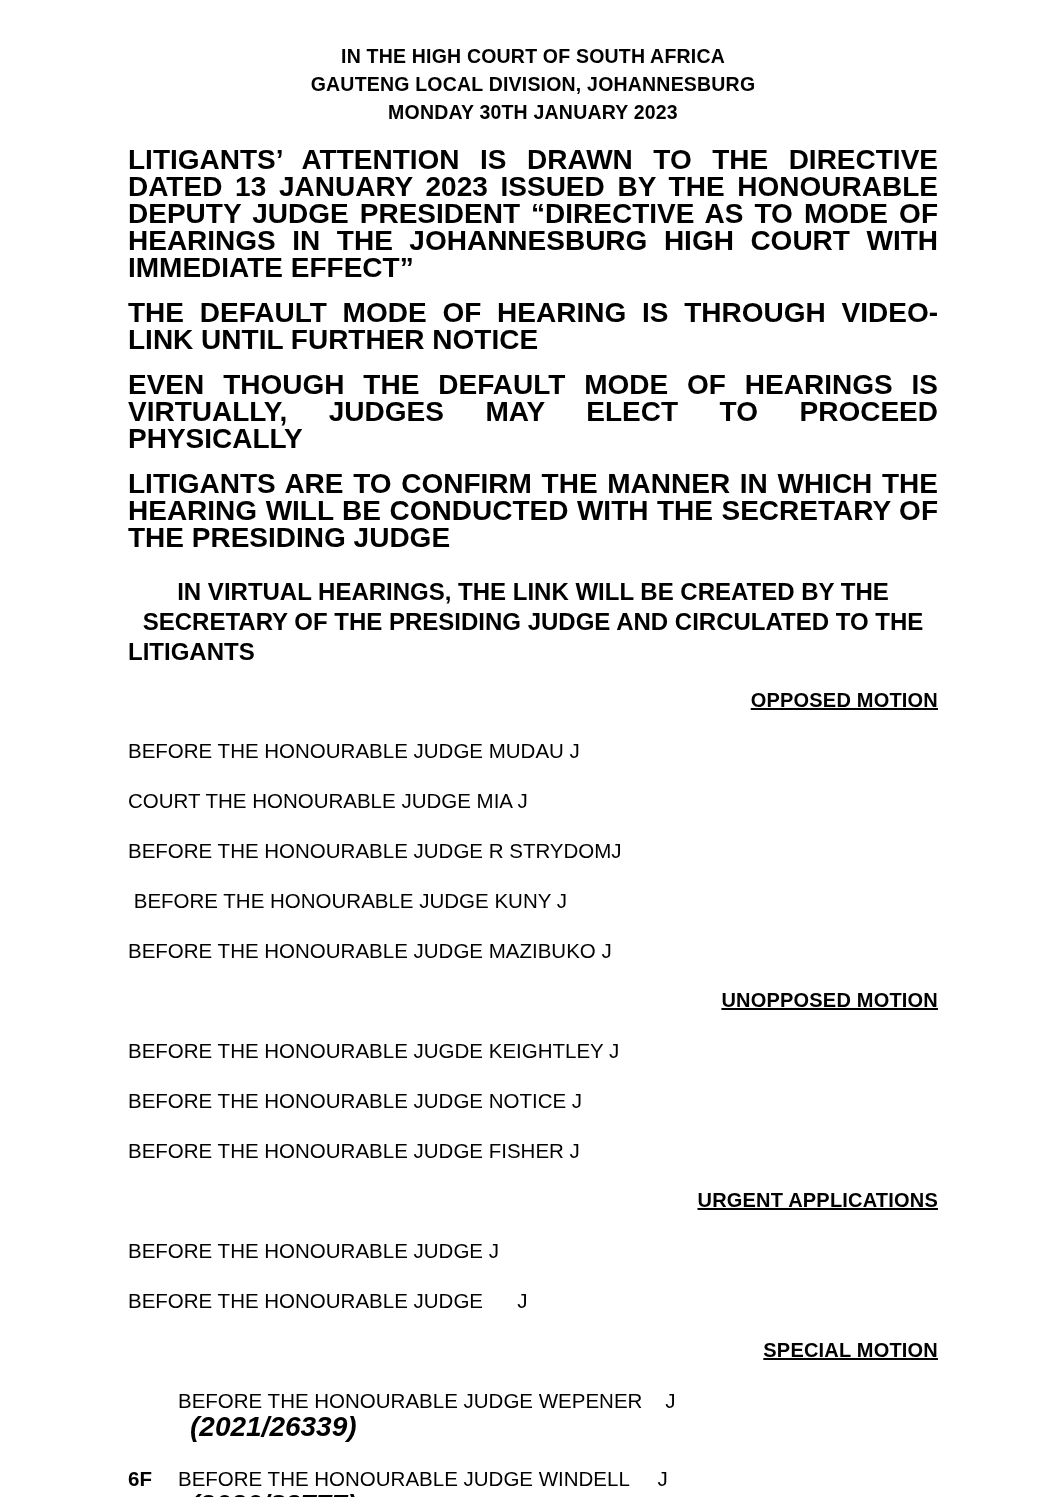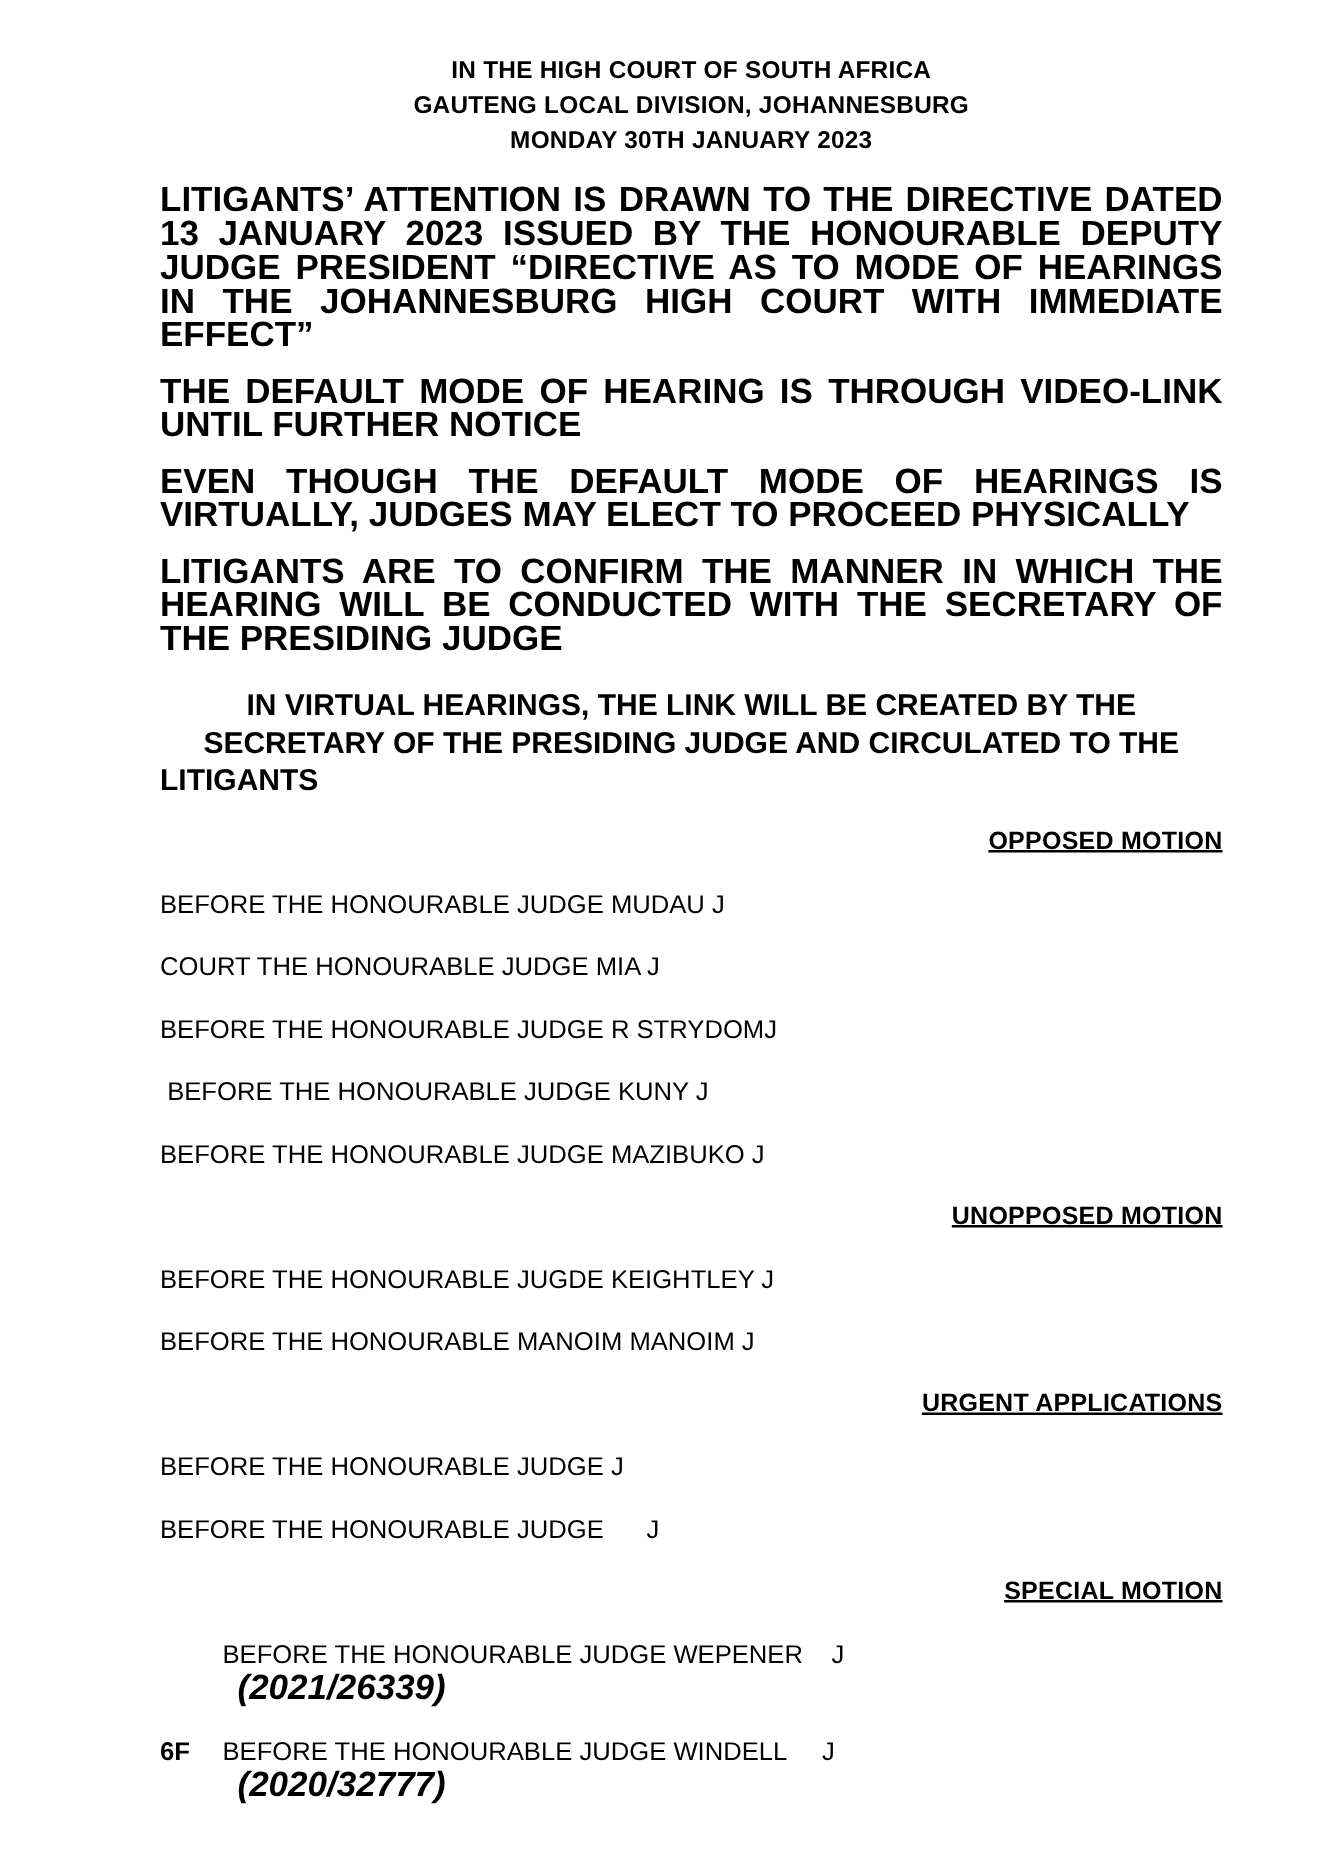--- a/index.html
+++ b/index.html
@@ -8,21 +8,21 @@
     width: 1058px;
     height: 1497px;
     font-family: "Liberation Sans", sans-serif;
     color: #000000;
     overflow: hidden;
   }
   .page {
     width: 1058px;
     height: 1341px;
     background: #ffffff;
-    padding: 42px 80px 0 128px;
+    padding: 42px 120px 0 128px;
   }
   .doc-header {
     text-align: center;
     margin-bottom: 20px;
   }
   .title-line {
     font-size: 19.5px;
     font-weight: bold;
     line-height: 28px;
     letter-spacing: 0.2px;
@@ -107,21 +107,22 @@
     <p class="entry">BEFORE THE HONOURABLE JUDGE MUDAU J</p>
     <p class="entry">COURT THE HONOURABLE JUDGE MIA J</p>
     <p class="entry">BEFORE THE HONOURABLE JUDGE R STRYDOMJ</p>
     <p class="entry"> BEFORE THE HONOURABLE JUDGE KUNY J</p>
     <p class="entry">BEFORE THE HONOURABLE JUDGE MAZIBUKO J</p>
   </section>
 
   <section class="roll-section">
     <h2 class="sec-heading">UNOPPOSED MOTION</h2>
     <p class="entry">BEFORE THE HONOURABLE JUGDE KEIGHTLEY J</p>
-    <p class="entry">BEFORE THE HONOURABLE MANOIM MANOIM J</p>
+    <p class="entry">BEFORE THE HONOURABLE JUDGE NOTICE J</p>
+    <p class="entry">BEFORE THE HONOURABLE JUDGE FISHER J</p>
   </section>
 
   <section class="roll-section">
     <h2 class="sec-heading">URGENT APPLICATIONS</h2>
     <p class="entry">BEFORE THE HONOURABLE JUDGE J</p>
     <p class="entry">BEFORE THE HONOURABLE JUDGE      J</p>
   </section>
 
   <section class="roll-section">
     <h2 class="sec-heading">SPECIAL MOTION</h2>

